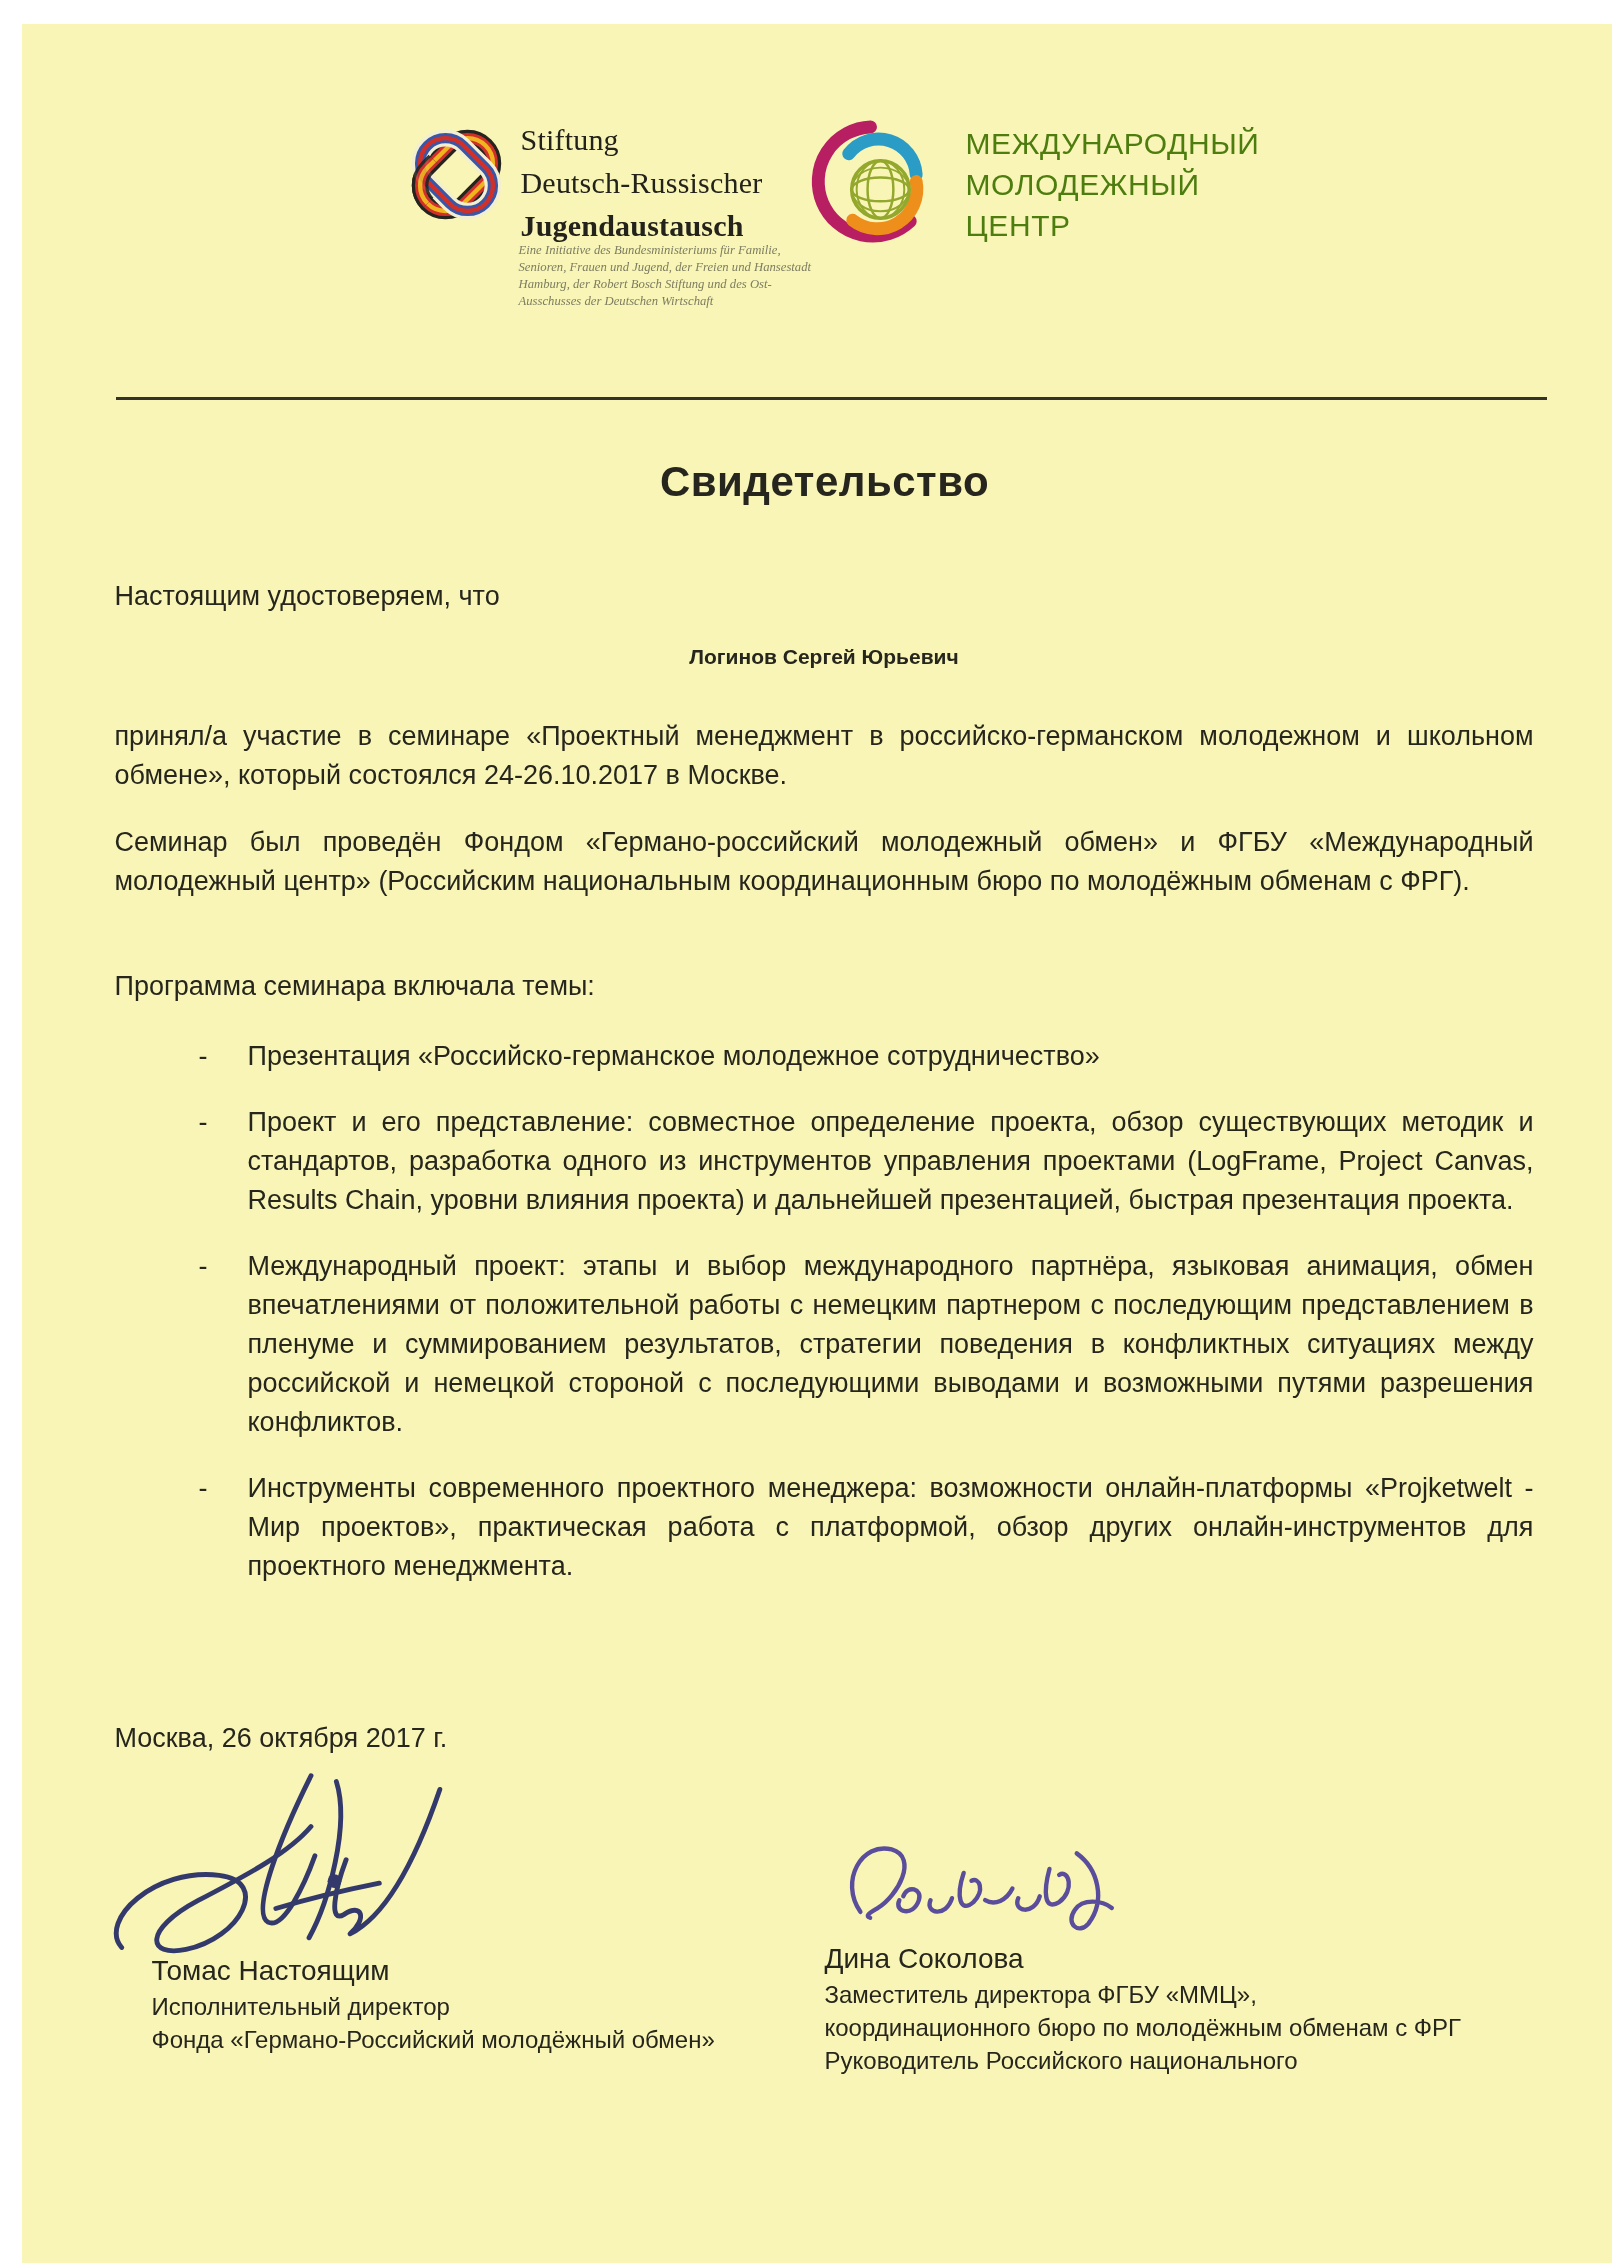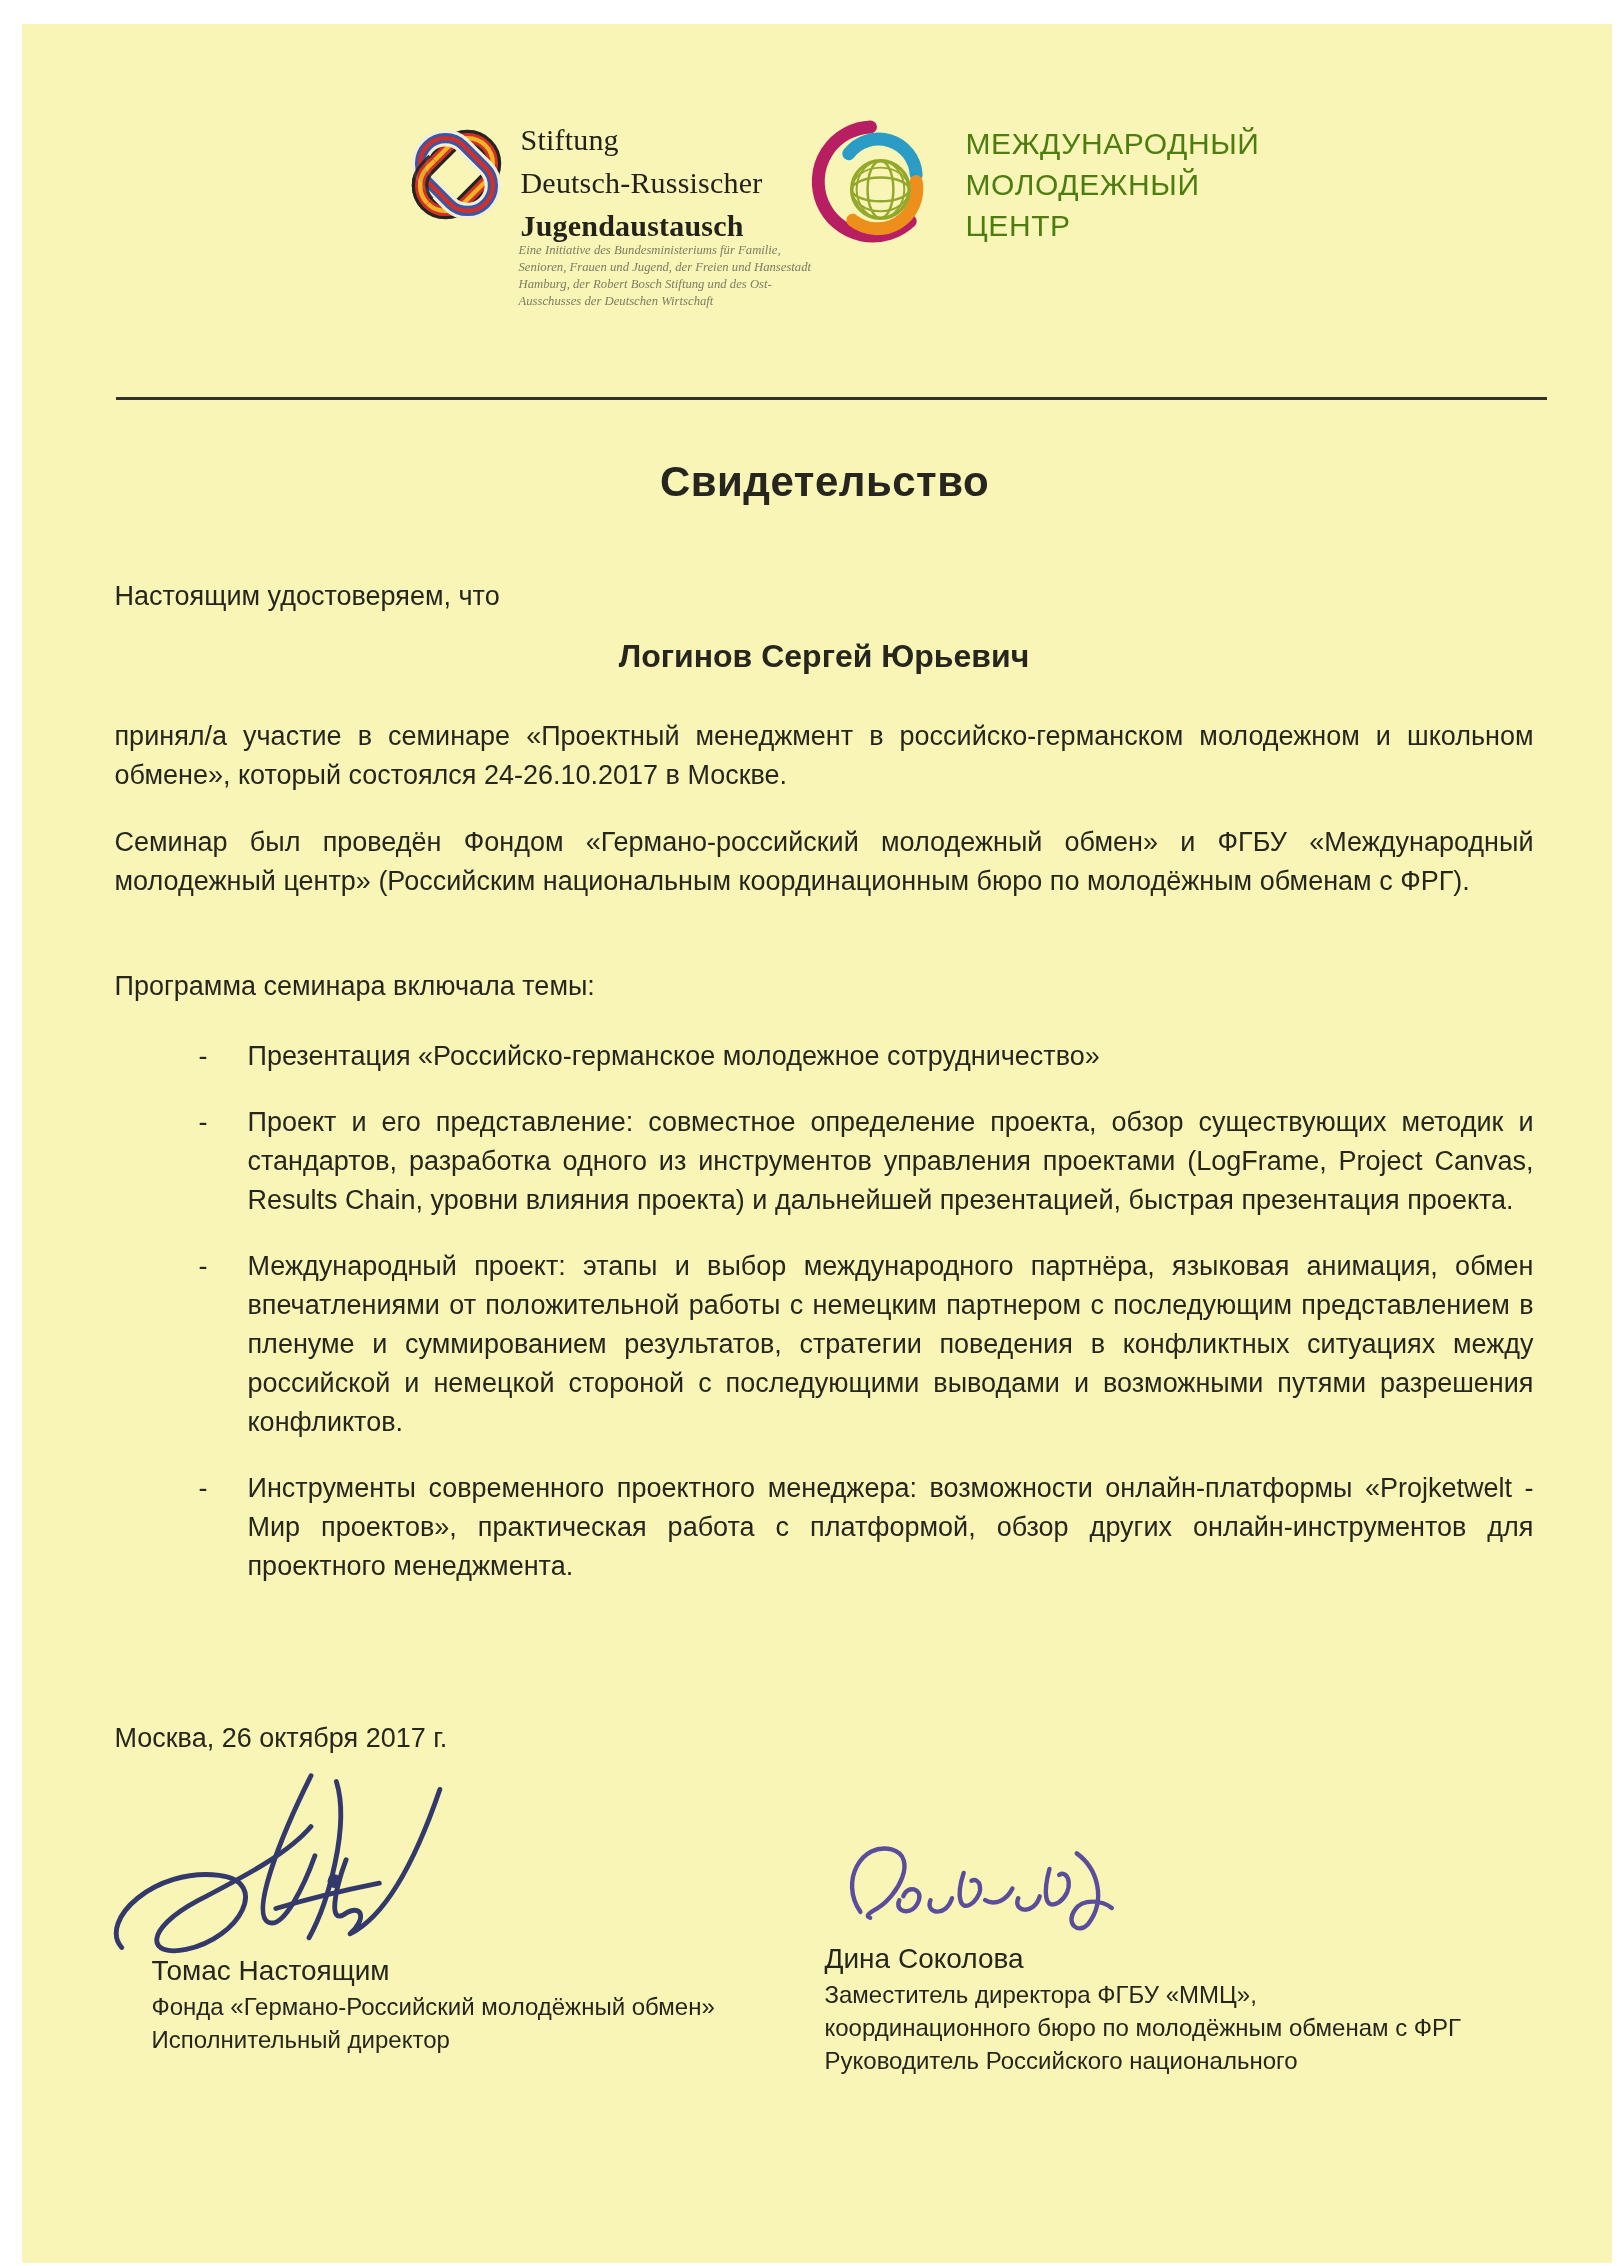--- a/index.html
+++ b/index.html
@@ -24,21 +24,21 @@
   .mmc-text { position:absolute; left:944px; top:99px; font-size:30px; line-height:41px; font-weight:500; color:#4d7c0f; letter-spacing:0.6px; }
   .rule { position:absolute; left:94px; top:373px; width:1431px; height:2.9px; background:#33332a; }
 
   
   .doc-title {
     position:absolute; left:94px; top:434px; width:1418px;
     text-align:center; font-size:42px; font-weight:bold; color:#26261f; letter-spacing:0.5px;
   }
   .para { position:absolute; left:93px; width:1419px; font-size:27px; line-height:39px; color:#26261d; }
   .p-intro { top:553px; }
-  .p-name  { top:613px; text-align:center; font-weight:bold; font-size:32px; }
+  .p-name  { top:613px; text-align:center; font-weight:bold; font-size:21px; }
   .p-part  { top:693px; text-align:justify; }
   .p-org   { top:799px; text-align:justify; }
   .p-prog  { top:943px; }
   .p-date  { top:1695px; }
 
   .bullets { position:absolute; left:93px; top:1013px; width:1419px; }
   .bullet-row { display:flex; margin-bottom:27px; font-size:27px; line-height:39px; color:#26261d; }
   .bullet-row .marker { width:49px; padding-left:84px; box-sizing:content-box; flex:0 0 auto; }
   .bullet-row .btxt { flex:1 1 auto; text-align:justify; }
 
@@ -134,22 +134,22 @@
         <path d="M 18,186 C -6,158 52,104 118,112 C 170,118 140,176 84,188 C 44,196 40,168 96,138 C 150,110 190,88 212,62"></path>
         <path d="M 212,10 C 182,70 150,150 168,160 C 184,168 206,120 216,92"></path>
         <path d="M 238,16 C 252,60 230,140 210,176"></path>
         <path d="M 176,146 C 216,134 252,126 282,120"></path>
         <path d="M 248,96 C 236,128 230,162 246,152 C 264,140 270,156 252,172 C 288,154 318,100 344,24"></path>
         <circle cx="236" cy="118" r="7" fill="#333a6b" stroke="none"></circle>
       </g>
     </svg>
     <div class="sig-block sig-left-text">
       <div class="sig-name">Томас Настоящим</div>
+      <div>Исполнительный директор</div>
       <div>Фонда «Германо-Российский молодёжный обмен»</div>
-      <div>Исполнительный директор</div>
     </div>
 
     <svg class="sig-right-svg" viewBox="0 0 315 118">
       <g fill="none" stroke="#5a4d9b" stroke-width="4.5" stroke-linecap="round" stroke-linejoin="round">
         <path d="M 24,84 C 2,52 26,12 56,20 C 84,28 62,68 42,80 C 34,85 28,88 34,90"></path>
         <path d="M 64,72 C 58,84 78,90 84,72 C 88,60 72,56 68,68"></path>
         <path d="M 96,72 C 90,86 112,90 118,70"></path>
         <path d="M 130,44 C 122,68 126,86 140,74 C 152,62 146,48 138,52"></path>
         <path d="M 152,72 C 162,78 174,72 180,60"></path>
         <path d="M 186,70 C 180,84 202,88 208,68"></path>

